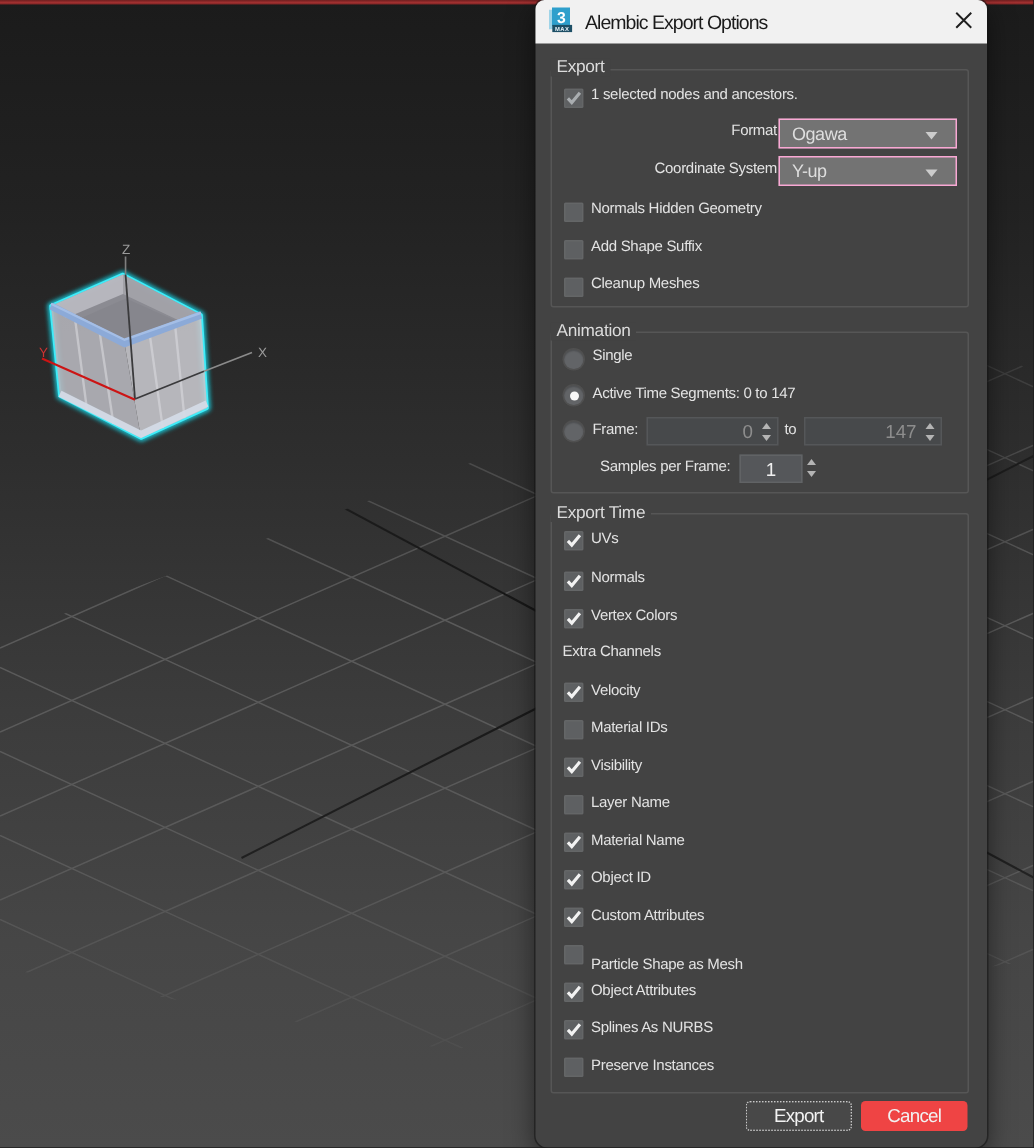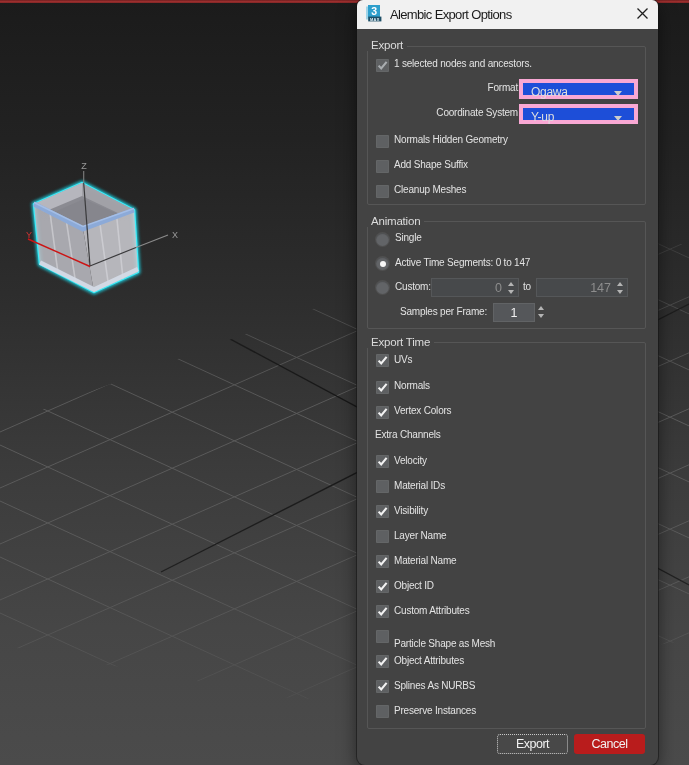--- a/index.html
+++ b/index.html
@@ -22,39 +22,39 @@
 .grp { position:absolute; left:10px; width:279px; border:1px solid #565656; border-radius:2px; }
 .glbl { position:absolute; font-size:11.5px; letter-spacing:-0.2px; color:#dcdcdc; background:#434343; padding:0 4px; left:10px; }
 .lbl,.rlbl { position:absolute; font-size:10px; letter-spacing:-0.2px; color:#e3e3e3; white-space:nowrap; }
 .rlbl { text-align:right; }
 .cb { position:absolute; left:19px; width:13px; height:13px; background:#5e6062; border-radius:1px;
   box-shadow:inset 0 0 0 1px rgba(120,120,120,.25); }
 .ck { position:absolute; left:0; top:0; width:13px; height:13px; }
 .rd { position:absolute; left:19px; width:13px; height:13px; background:#626467; border-radius:50%;
   box-shadow:inset 0 1px 1px rgba(0,0,0,.2), 0 0 0 1px rgba(120,120,120,.25); }
 .dot { position:absolute; left:3.5px; top:3.5px; width:6px; height:6px; background:#f7f7f7; border-radius:50%; }
-.dd { position:absolute; height:20px; background:#1d4ed8; border:4px solid #f9a8d4;
+.dd { position:absolute; height:20px; background:#737373; border:1px solid #f9a8d4;
   font-size:12px; letter-spacing:-0.3px; color:#dedede; line-height:18px; padding-left:8px; }
 .dd .tri { position:absolute; right:12px; top:7.5px; width:0; height:0;
   border-left:4px solid transparent; border-right:4px solid transparent; border-top:5px solid #cccccc; }
 .spin { position:absolute; height:19px; font-size:12.5px; line-height:17px; }
 .spin.dis { background:#47494b; border:1px solid #555759; }
 .spin.en { background:#55575a; border:1px solid #616365; }
 .spin .sv { position:absolute; right:16px; top:1px; color:#8d8d8d; }
 .spin.en .sv { left:0; right:0; text-align:center; }
 .arr { position:absolute; right:3px; top:3.5px; width:7px; height:12px; }
 .arr.out { position:absolute; width:7px; height:12px; }
 .arr .up { position:absolute; left:0; top:0; width:0; height:0;
   border-left:3.5px solid transparent; border-right:3.5px solid transparent; border-bottom:4px solid #b4b4b4; }
 .arr .dn { position:absolute; left:0; bottom:0; width:0; height:0;
   border-left:3.5px solid transparent; border-right:3.5px solid transparent; border-top:4px solid #b4b4b4; }
 .btn { position:absolute; top:733.5px; width:71px; height:20.5px; border-radius:3px;
   font-size:12.5px; letter-spacing:-0.5px; color:#f2f2f2; text-align:center; line-height:20px; }
 #btn-export { left:140px; background:#484848; border:1px dotted #c9c9c9; line-height:18.5px; }
-#btn-cancel { left:217px; background:#b91c1c;text-align:center; }
+#btn-cancel { left:217px; background:#ef4444;text-align:center; }
 </style>
 </head>
 <body>
 <div id="stage">
   <div id="viewport">
     <svg class="scene" width="689" height="765" viewBox="0 0 689 765">
       <defs>
         <linearGradient id="fade" x1="0" y1="180" x2="0" y2="740" gradientUnits="userSpaceOnUse">
           <stop offset="0" stop-color="#000"></stop>
           <stop offset="0.15" stop-color="#666"></stop>
@@ -180,21 +180,21 @@
       <div class="lbl" style="left:37px;top:159px">Add Shape Suffix</div>
       <div class="cb" style="top:184.5px"></div>
       <div class="lbl" style="left:37px;top:184px">Cleanup Meshes</div>
 <div class="rd" style="top:232.5px"></div>
       <div class="lbl" style="left:38px;top:232px">Single</div>
       <div class="rd" style="top:257.0px">
         <span class="dot"></span>
       </div>
       <div class="lbl" style="left:38px;top:256.5px">Active Time Segments: 0 to 147</div>
       <div class="rd" style="top:281.0px"></div>
-      <div class="lbl" style="left:38px;top:280.5px">Custom:</div>
+      <div class="lbl" style="left:38px;top:280.5px">Frame:</div>
       <div class="spin dis" style="left:74px;top:277.5px;width:88px">
         <span class="sv">0</span>
         <span class="arr">
           <i class="up"></i>
           <i class="dn"></i>
         </span>
       </div>
       <div class="lbl" style="left:166px;top:280.5px;color:#e2e2e2">to</div>
       <div class="spin dis" style="left:179px;top:277.5px;width:92px">
         <span class="sv">147</span>

